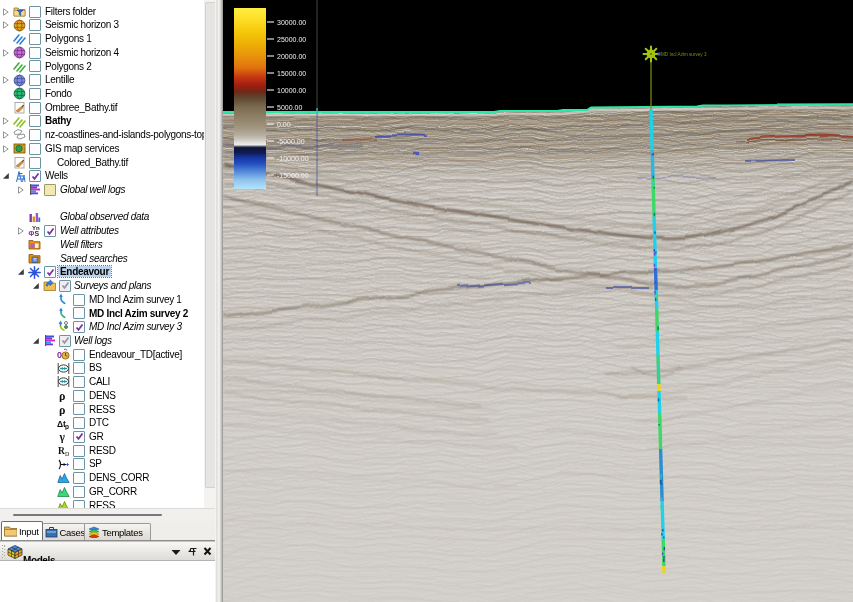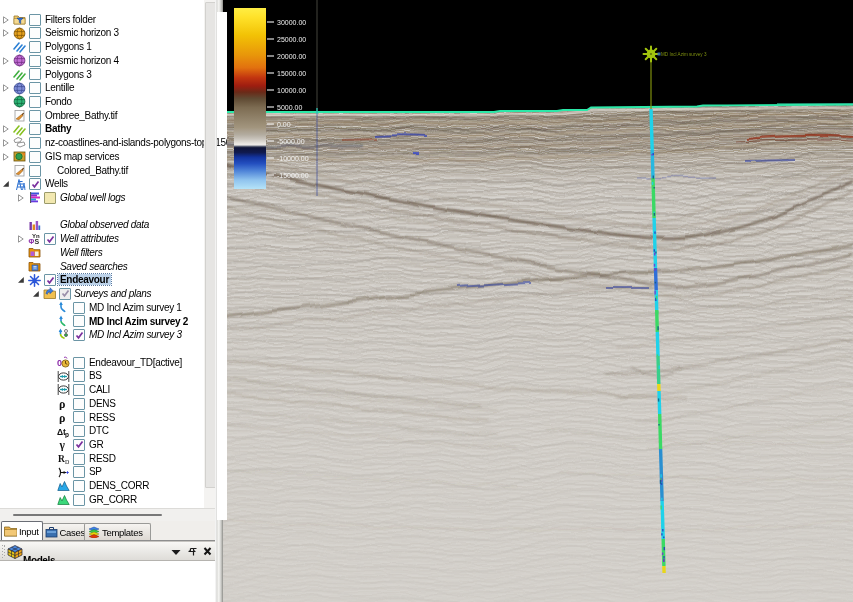--- a/index.html
+++ b/index.html
@@ -1,15 +1,15 @@
 <!DOCTYPE html>
 <html><head><meta charset="utf-8"><style>
 html,body{margin:0;padding:0;width:853px;height:602px;overflow:hidden;font-family:"Liberation Sans",sans-serif;background:#fff}
 #left{position:absolute;left:0;top:0;width:215px;height:602px;background:#fff}
-#tree{position:absolute;left:0;top:12px;width:227px;height:508px;background:#fff;overflow:hidden}
+#tree{position:absolute;left:0;top:4px;width:204px;height:508px;background:#fff;overflow:hidden}
 .r{position:absolute;left:0;height:13.72px;width:300px}
 .r .ab{position:absolute}
 .r .ib{position:absolute;top:0.5px}
 .r .ib svg{display:block}
 .cbw{position:absolute;top:1.2px}
 .cb{display:block;width:10px;height:10px;border:1px solid #6b95a5;border-radius:1px;background:#fdfdfd}
 .cb svg{display:block;margin:0.5px}
 .tx{position:absolute;top:1.3px;font-size:10px;letter-spacing:-0.3px;color:#000;white-space:nowrap}
 .sel{background:#bdd3ea;outline:1px dotted #5a7aa0;padding:0 2px}
 #vsb{position:absolute;left:204px;top:0;width:11px;height:508px;background:#f4f3f1}
@@ -372,21 +372,21 @@
       </div>
 <div class="r" style="top:55.28px">
         <span class="ib" style="left:13px">
           <svg width="13" height="13" viewBox="0 0 13 13">
             <path d="M1,9 L6,3 M4,11 L9,5 M7,12 L12,6" stroke="#3fae3f" stroke-width="1.6" fill="none" stroke-linecap="round"></path>
           </svg>
         </span>
         <span class="cbw" style="left:29px">
           <span class="cb" style="background:#fdfdfd"></span>
         </span>
-        <span class="tx" style="left:45px;">Polygons 3</span>
+        <span class="tx" style="left:45px;">Polygons 2</span>
       </div>
 <div class="r" style="top:69.00000000000001px">
         <svg class="ab" style="left:2px;top:3.2px" width="8" height="8" viewBox="0 0 8 8">
           <path d="M1.5,0.8 L6.2,4 L1.5,7.2 Z" fill="#fff" stroke="#8a8a8a" stroke-width="0.9"></path>
         </svg>
         <span class="ib" style="left:13px">
           <svg width="13" height="13" viewBox="0 0 13 13">
             <circle cx="6.5" cy="6.5" r="5.4" fill="#7f8ed8" stroke="#39488f" stroke-width="0.8"></circle>
             <ellipse cx="6.5" cy="6.5" rx="2.4" ry="5.4" fill="none" stroke="#39488f" stroke-width="0.7"></ellipse>
             <path d="M1.2,4.6 h10.6 M1.2,8.4 h10.6" stroke="#39488f" stroke-width="0.7" fill="none"></path>
@@ -646,20 +646,43 @@
           </svg>
         </span>
         <span class="cbw" style="left:73px">
           <span class="cb" style="background:#fdfdfd">
             <svg width="9" height="9" viewBox="0 0 9 9">
               <path d="M1.5,4.5 L3.5,6.8 L7.5,1.6" stroke="#7a2f9e" stroke-width="1.7" fill="none"></path>
             </svg>
           </span>
         </span>
         <span class="tx" style="left:89px;font-style:italic;">MD Incl Azim survey 3</span>
+      </div>
+<div class="r" style="top:329.68px">
+        <svg class="ab" style="left:32px;top:3.2px" width="8" height="8" viewBox="0 0 8 8">
+          <path d="M6.8,1 V6.8 H1 Z" fill="#3a3a3a"></path>
+        </svg>
+        <span class="ib" style="left:43px">
+          <svg width="13" height="13" viewBox="0 0 13 13">
+            <rect x="2" y="1" width="1.2" height="11" fill="#555"></rect>
+            <path d="M3,1.5 h8 v2 h-8 Z" fill="#3a55d8"></path>
+            <path d="M3,3.5 h6 v2 h-6 Z" fill="#8a2ad0"></path>
+            <path d="M3,5.5 h9 v2 h-9 Z" fill="#d02ac0"></path>
+            <path d="M3,7.5 h5 v2 h-5 Z" fill="#2a9ad8"></path>
+            <path d="M3,9.5 h7 v1.8 h-7 Z" fill="#6a3ae0"></path>
+          </svg>
+        </span>
+        <span class="cbw" style="left:59px">
+          <span class="cb" style="background:#eeeeee">
+            <svg width="9" height="9" viewBox="0 0 9 9">
+              <path d="M1.5,4.5 L3.5,6.8 L7.5,1.6" stroke="#9a8faa" stroke-width="1.7" fill="none"></path>
+            </svg>
+          </span>
+        </span>
+        <span class="tx" style="left:74px;font-style:italic;">Well logs</span>
       </div>
 <div class="r" style="top:343.4px">
         <span class="ib" style="left:57px">
           <svg width="13" height="13" viewBox="0 0 13 13">
             <text x="0" y="9.5" font-size="9" font-weight="bold" fill="#8a2aa8" font-family="Liberation Sans">0</text>
             <circle cx="8.5" cy="7.5" r="3.6" fill="#e8b83a" stroke="#7a5a10" stroke-width="0.8"></circle>
             <path d="M8.5,7.5 L8.5,5 M8.5,7.5 L10.3,8.3" stroke="#5a3a08" stroke-width="0.9"></path>
             <path d="M7,1.5 c1.5,-1 3,0 3,1" stroke="#8a2aa8" stroke-width="0.9" fill="none"></path>
           </svg>
         </span>

